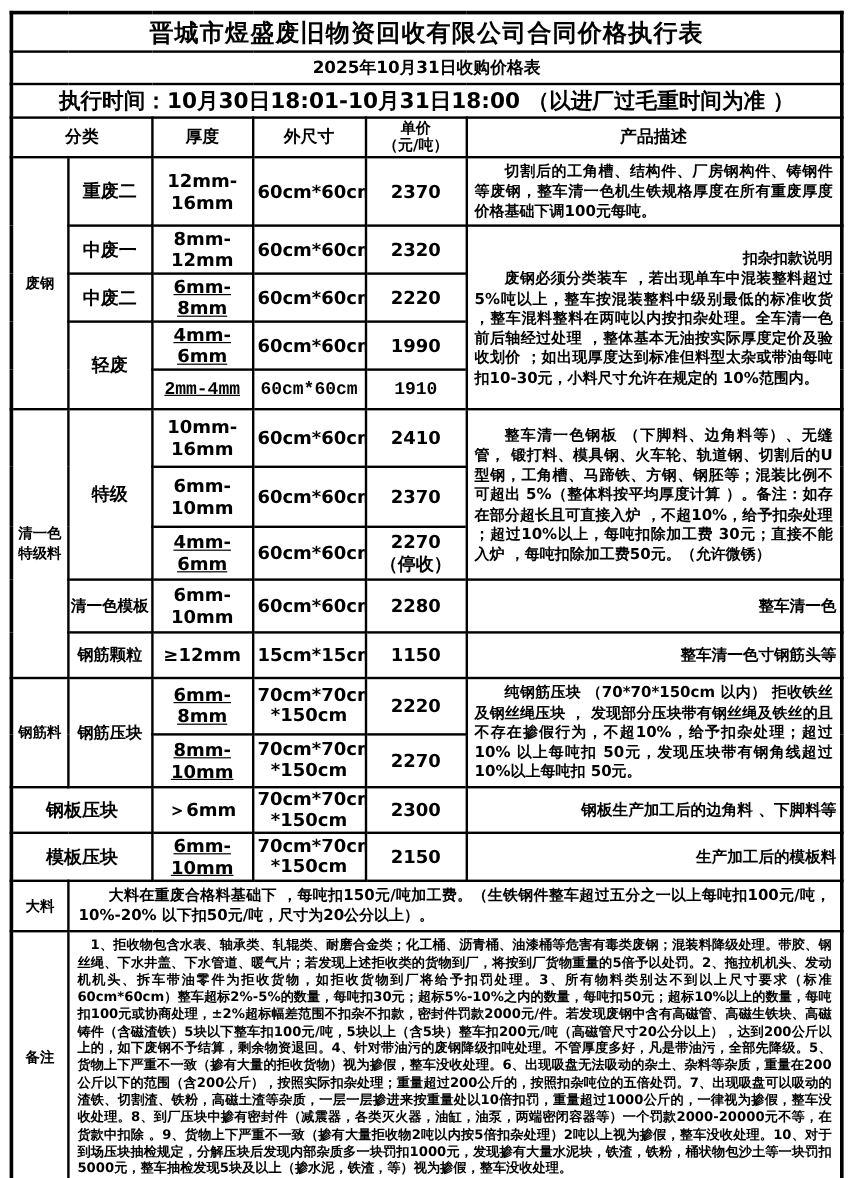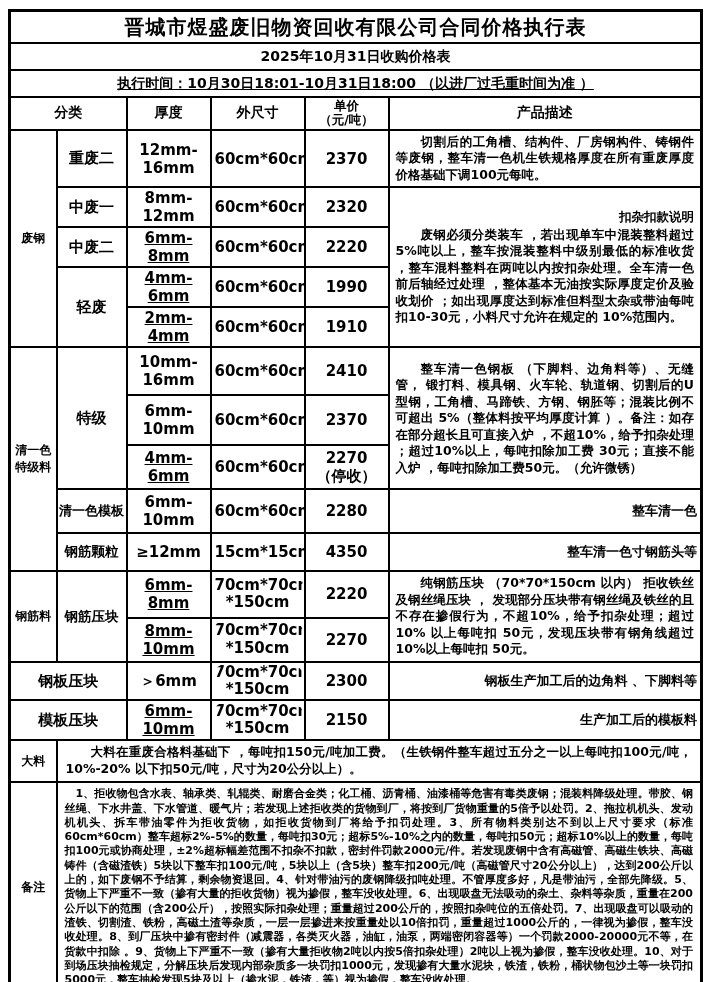--- a/index.html
+++ b/index.html
@@ -16,26 +16,26 @@
   }
   td{
     border:2px solid #000;
     padding:1px 3px;
     vertical-align:middle;
     text-align:center;
     overflow:hidden;
   }
   .title-cell{font-size:20px;letter-spacing:1px;height:28px;}
   .subtitle-cell{font-size:14px;height:23px;}
-  .exec-cell{font-size:14px;height:23px;text-decoration:underline;}
+  .exec-cell{font-size:18px;height:23px;}
   .hdr{font-size:14px;height:23px;}
   .cat{font-size:12px;}
   .sub{font-size:15px;}
   .val{font-size:15px;}
-  .pre{white-space:pre-line;border-radius:15px;}
+  .pre{white-space:pre-line;}
   .u{text-decoration:underline;}
   .desc{
     text-align:justify;font-size:12.5px;line-height:1.32;
     padding:3px 6px;vertical-align:middle;
   }
   .desc .ind{text-indent:2em;margin:0;}
   .desc .ctr{text-align:right;margin:0 0 1px 0;}
   .desc-center{font-size:13px;text-align:right;}
   .bigrow{font-size:12.5px;text-align:justify;padding:3px 8px;}
   .bigrow p{margin:0;text-indent:2em;}
@@ -104,21 +104,21 @@
     <td class="val u">6mm-8mm</td>
     <td class="val">60cm*60cm</td>
     <td class="val">2220</td>
   </tr>
   <tr style="height:30px;">
     <td rowspan="2" class="sub">轻废</td>
     <td class="val u">4mm-6mm</td>
     <td class="val">60cm*60cm</td>
     <td class="val">1990</td>
   </tr>
-  <tr style="height:33px;">
+  <tr style="height:33px;font-family:Liberation Mono, monospace;">
     <td class="val u">2mm-4mm</td>
     <td class="val">60cm*60cm</td>
     <td class="val">1910</td>
   </tr>
 
   <tr style="height:48px;">
     <td rowspan="5" class="cat">清一色特级料</td>
     <td rowspan="3" class="sub">特级</td>
     <td class="val">10mm-16mm</td>
     <td class="val">60cm*60cm</td>
@@ -142,21 +142,21 @@
     <td class="sub" style="font-size:13px;padding:12px 0;">清一色模板</td>
     <td class="val">6mm-10mm</td>
     <td class="val">60cm*60cm</td>
     <td class="val">2280</td>
     <td class="desc-center">整车清一色</td>
   </tr>
   <tr style="height:38px;">
     <td class="sub" style="font-size:13.5px;padding:2px 0;">钢筋颗粒</td>
     <td class="val">≥12mm</td>
     <td class="val">15cm*15cm</td>
-    <td class="val">4350</td>
+    <td class="val">1150</td>
     <td class="desc-center">整车清一色寸钢筋头等</td>
   </tr>
 
   <tr style="height:42px;">
     <td rowspan="2" class="cat">钢筋料</td>
     <td rowspan="2" class="sub" style="font-size:13.5px;padding:16px 0;">钢筋压块</td>
     <td class="val u">6mm-8mm</td>
     <td class="val pre" style="line-height:1.15;">70cm*70cm
 *150cm</td>
     <td class="val">2220</td>

